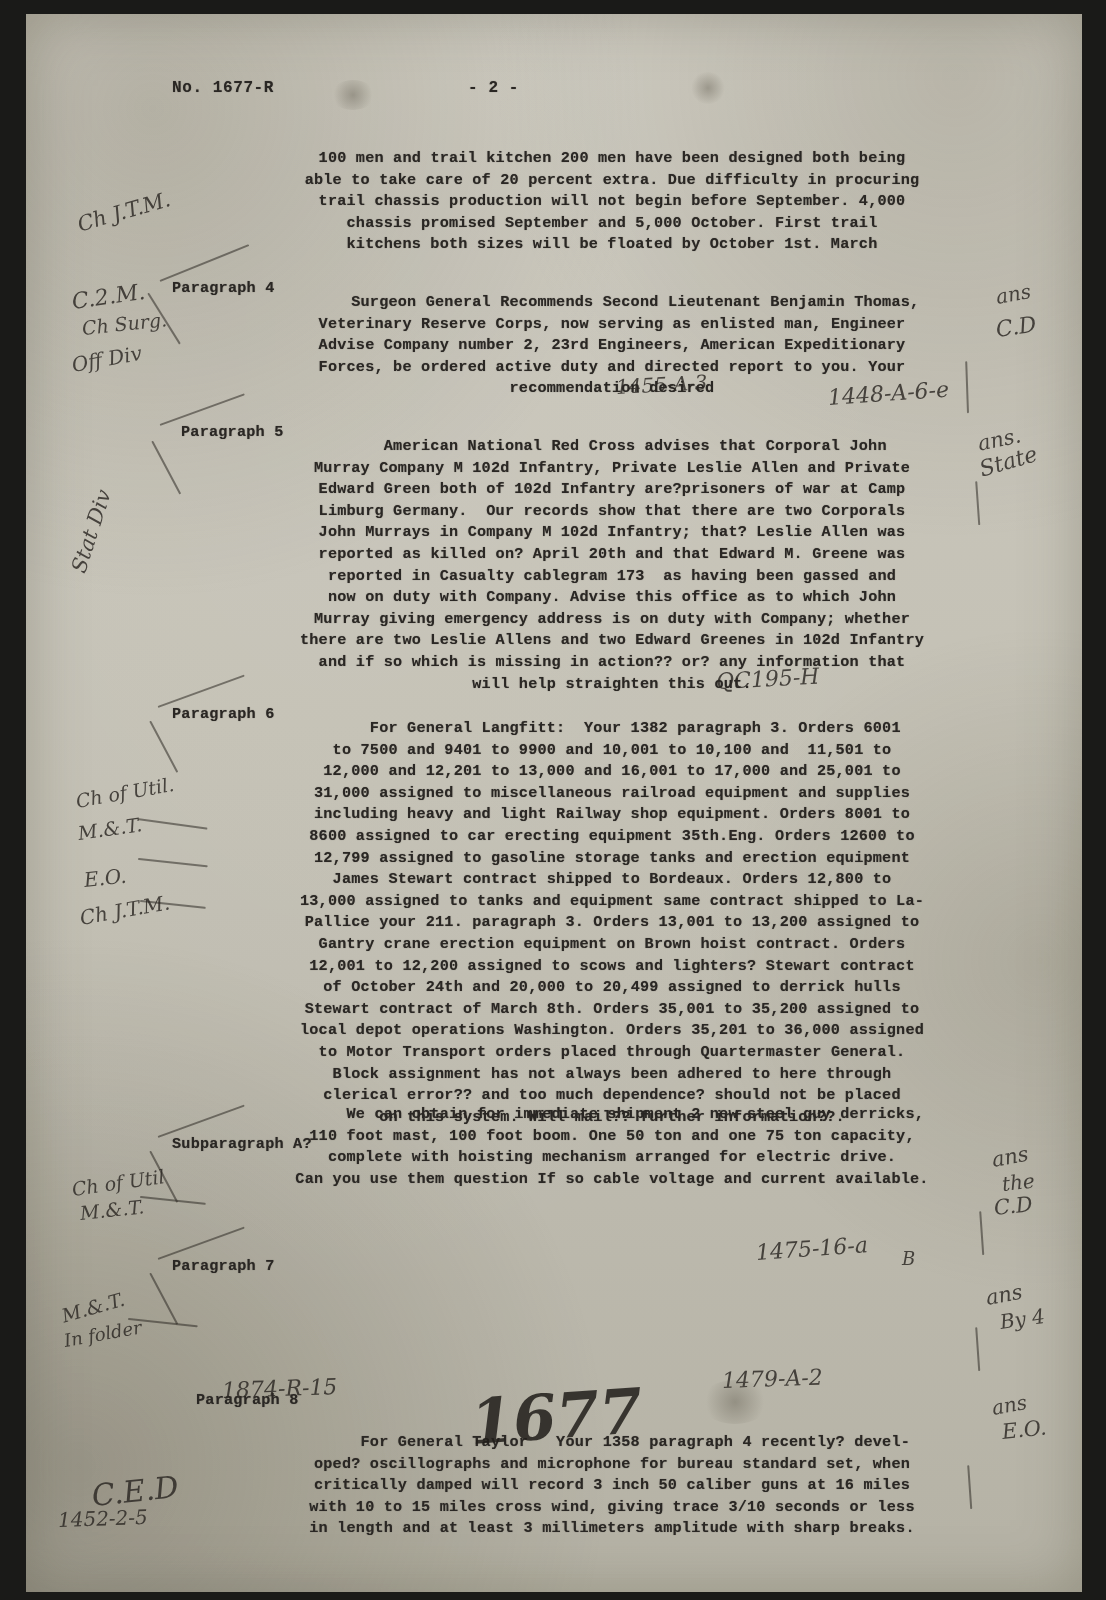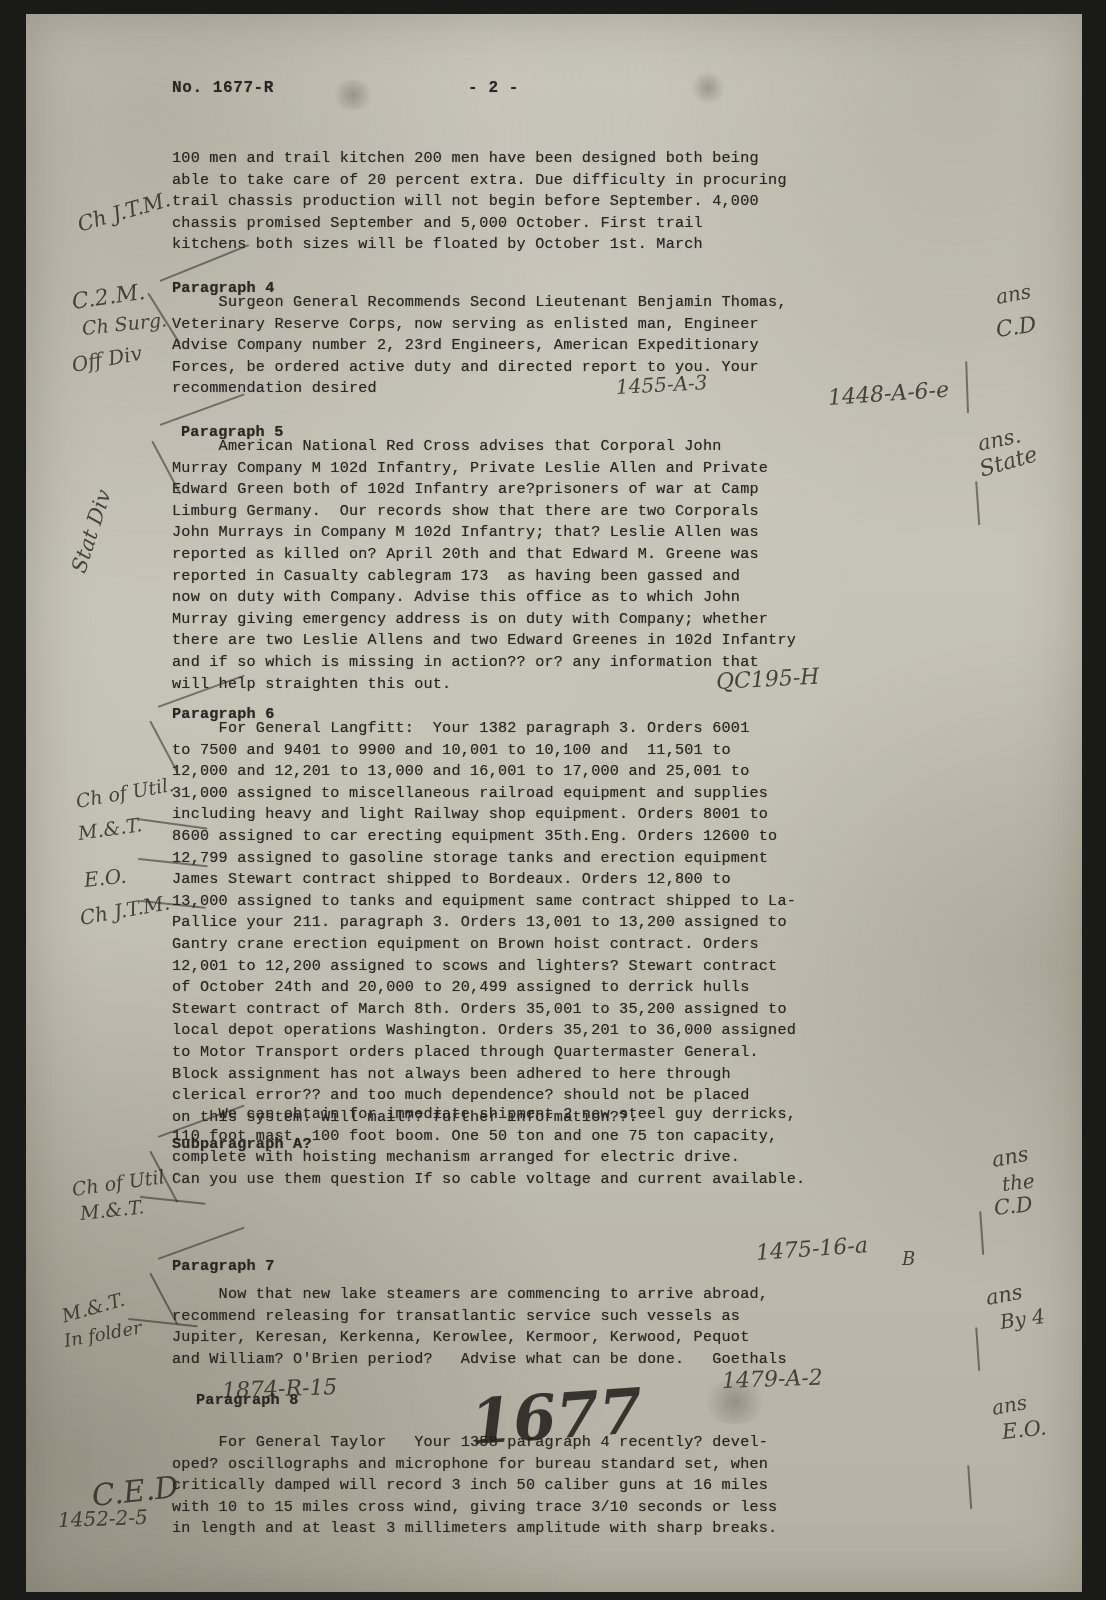--- a/index.html
+++ b/index.html
@@ -50,36 +50,38 @@
     left: 0;
     top: 0;
     width: 1056px;
     height: 1578px;
     color: #2a2724;
     font-family: "Liberation Mono", monospace;
     font-size: 15.2px;
     line-height: 21.6px;
     letter-spacing: 0.2px;
     text-shadow: 0 0 1px rgba(40,36,30,0.5);
+    text-align: center;
   }
   .hdr {
     position: absolute;
     top: 78px;
     font-weight: bold;
     font-size: 16px;
     letter-spacing: 0.6px;
   }
   .hdr-left { left: 172px; }
   .hdr-page { left: 468px; }
 
   .block {
     position: absolute;
     left: 172px;
     width: 880px;
     white-space: pre-wrap;
+    font-weight: bold;
   }
   .para-label {
     position: absolute;
     left: 172px;
     font-weight: bold;
   }
 
   
   .hand {
     position: absolute;
@@ -170,24 +172,20 @@
 clerical error?? and too much dependence? should not be placed
 on this system. Will mail?? further information??.</div>
 
     <div class="para-label" style="top:1134px;">Subparagraph A?</div>
     <div class="block" style="top:1104px;">     We can obtain for immediate shipment 2 new steel guy derricks,
 110 foot mast, 100 foot boom. One 50 ton and one 75 ton capacity,
 complete with hoisting mechanism arranged for electric drive.
 Can you use them question If so cable voltage and current available.</div>
 
     <div class="para-label" style="top:1256px;font-family:Liberation Mono, monospace;">Paragraph 7</div>
-    <div class="block" style="top:1284px;">     Now that new lake steamers are commencing to arrive abroad,
-recommend releasing for transatlantic service such vessels as
-Jupiter, Keresan, Kerkenna, Kerowlee, Kermoor, Kerwood, Pequot
-and William? O'Brien period?   Advise what can be done.   Goethals</div>
 
     <div class="para-label" style="top:1390px;margin-left:24px;">Paragraph 8</div>
     <div class="block" style="top:1432px;">     For General Taylor   Your 1358 paragraph 4 recently? devel-
 oped? oscillographs and microphone for bureau standard set, when
 critically damped will record 3 inch 50 caliber guns at 16 miles
 with 10 to 15 miles cross wind, giving trace 3/10 seconds or less
 in length and at least 3 millimeters amplitude with sharp breaks.</div>
 
   </div>
 

